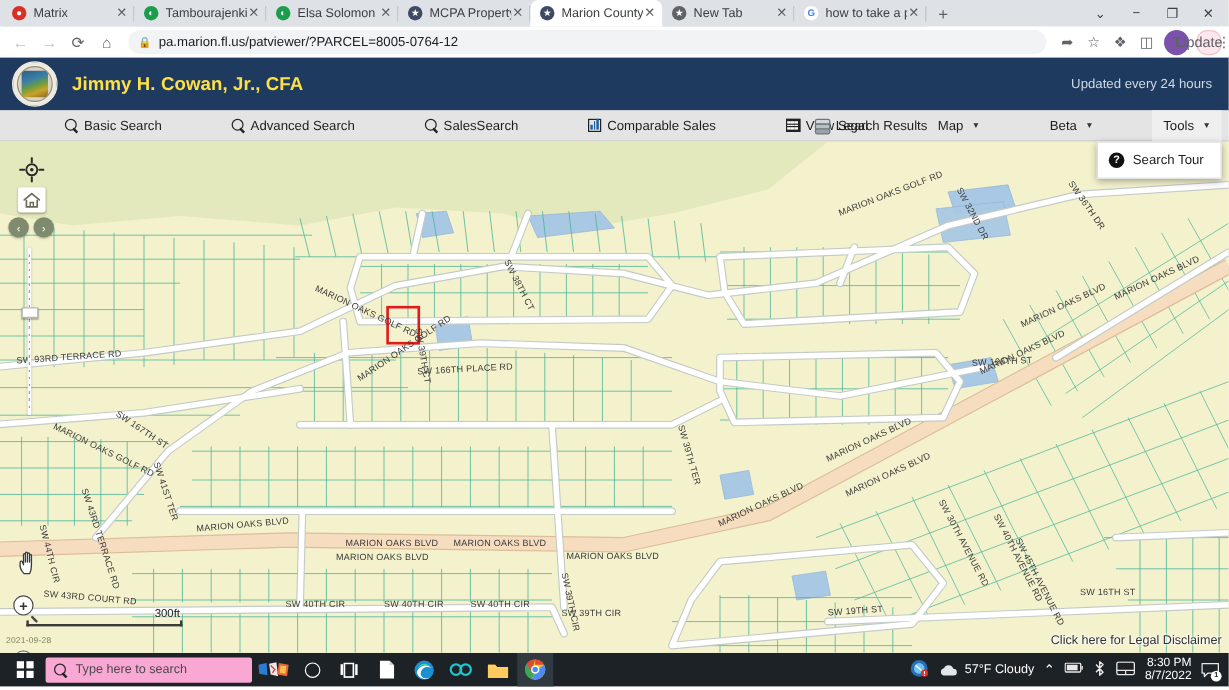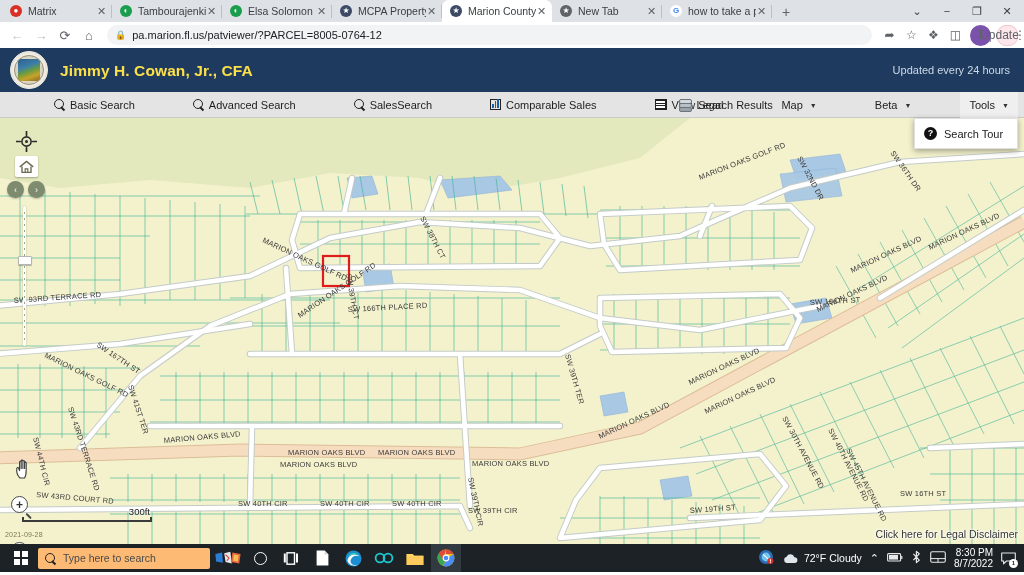--- a/index.html
+++ b/index.html
@@ -249,21 +249,21 @@
   }
   .tb-start {
     width:34px; height:28px; display:flex; align-items:center; justify-content:center;
   }
   .winlogo {
     width:14px; height:14px; display:grid; grid-template-columns:1fr 1fr;
     grid-template-rows:1fr 1fr; gap:1.6px;
   }
   .winlogo i { background:#fff; display:block; }
   .searchbox {
-    width:172px; height:21px; background:#fdba74; border-radius:2px;
+    width:172px; height:21px; background:#f9a8d4; border-radius:2px;
     display:flex; align-items:center; padding:0 7px; gap:7px;
     color:#4a4a4a; font-size:10.5px;
   }
   .tb-icons { display:flex; align-items:center; gap:1px; margin-left:4px; }
   .tbicon {
     width:30px; height:28px; display:flex; align-items:center; justify-content:center;
   }
   .tbicon.active { background:#323a41; }
   .tray {
     margin-left:auto; display:flex; align-items:center; gap:8px;
@@ -764,21 +764,21 @@
         <path d="M5 5.4 L11 10.6" stroke="#fff" stroke-width="1.2"></path>
         <circle cx="12.4" cy="12" r="3" fill="#d93025"></circle>
         <rect x="11.9" y="10.2" width="1" height="2.4" fill="#fff"></rect>
         <rect x="11.9" y="13.2" width="1" height="1" fill="#fff"></rect>
       </svg>
     </span>
     <span class="wx">
       <svg width="17" height="11" viewBox="0 0 17 11">
         <path d="M4.4 10 A3.2 3.2 0 0 1 4.6 3.8 A4.2 4.2 0 0 1 12.4 4.2 A2.9 2.9 0 0 1 12.6 10 Z" fill="#dfe6ec"></path>
       </svg>
-      <span>72°F  Cloudy</span>
+      <span>57°F  Cloudy</span>
     </span>
     <span style="font-size:11px;">⌃</span>
     <span>
       <svg width="16" height="9" viewBox="0 0 16 9">
         <rect x="0.6" y="0.6" width="13" height="7.4" rx="1" fill="none" stroke="#e8e8e8" stroke-width="1.1"></rect>
         <rect x="2" y="2" width="9" height="4.6" fill="#e8e8e8"></rect>
         <rect x="14.2" y="3" width="1.2" height="3" fill="#e8e8e8"></rect>
       </svg>
     </span>
     <span>

